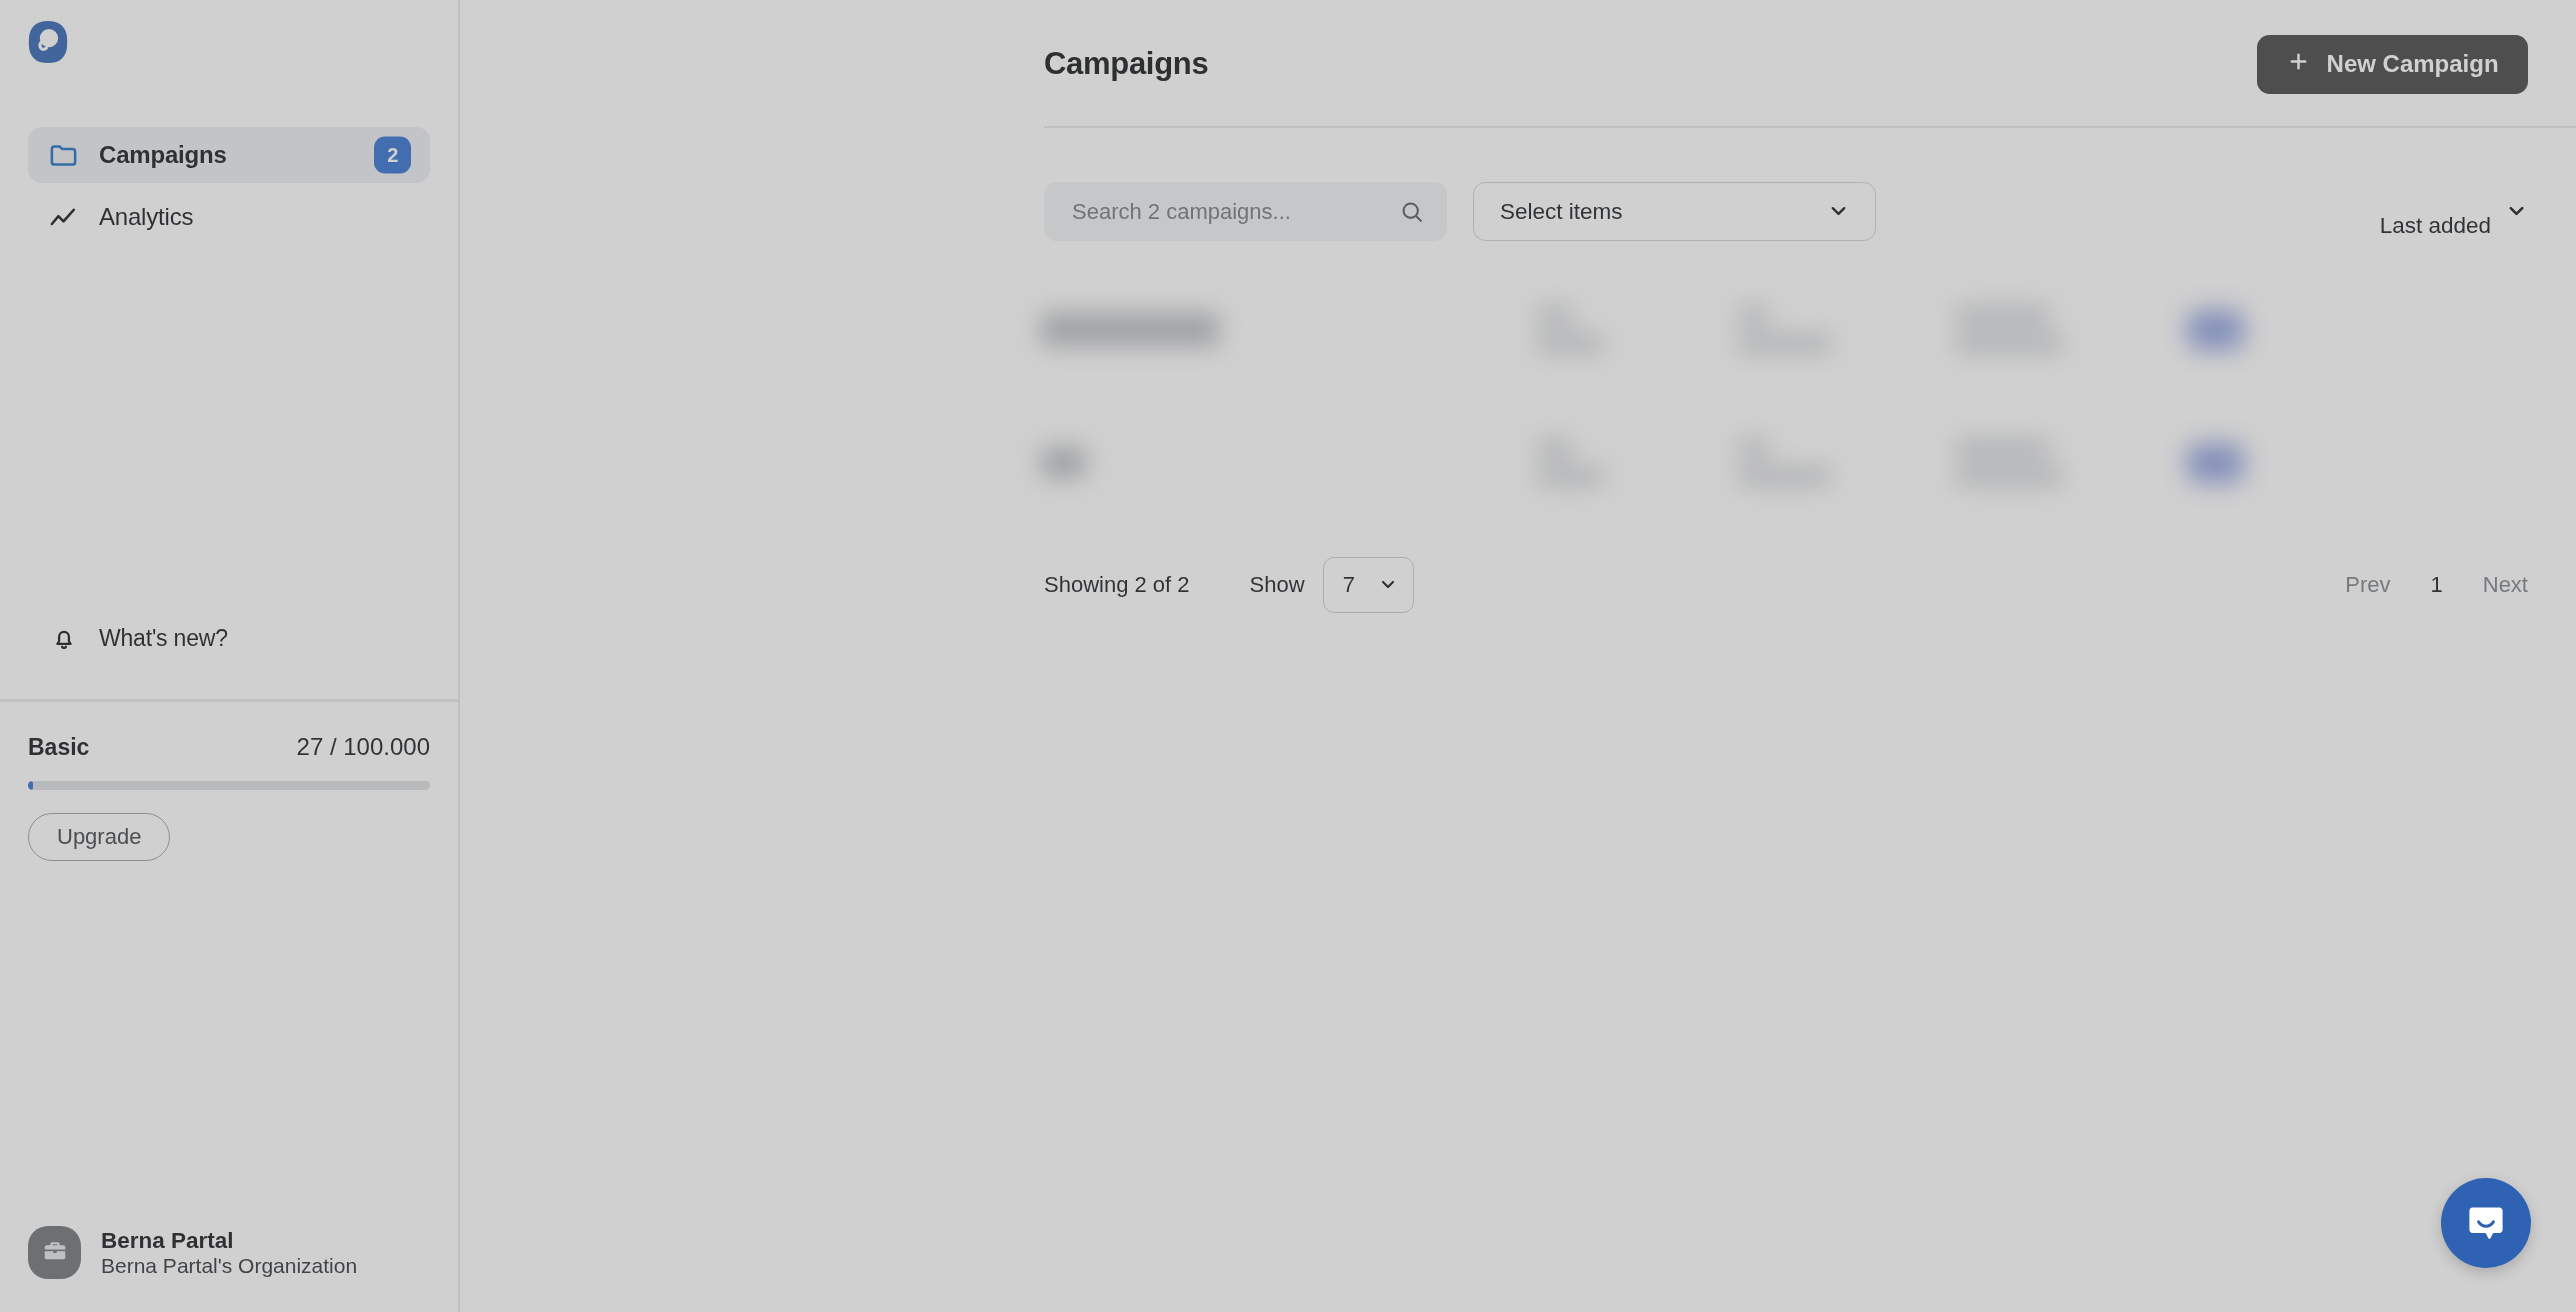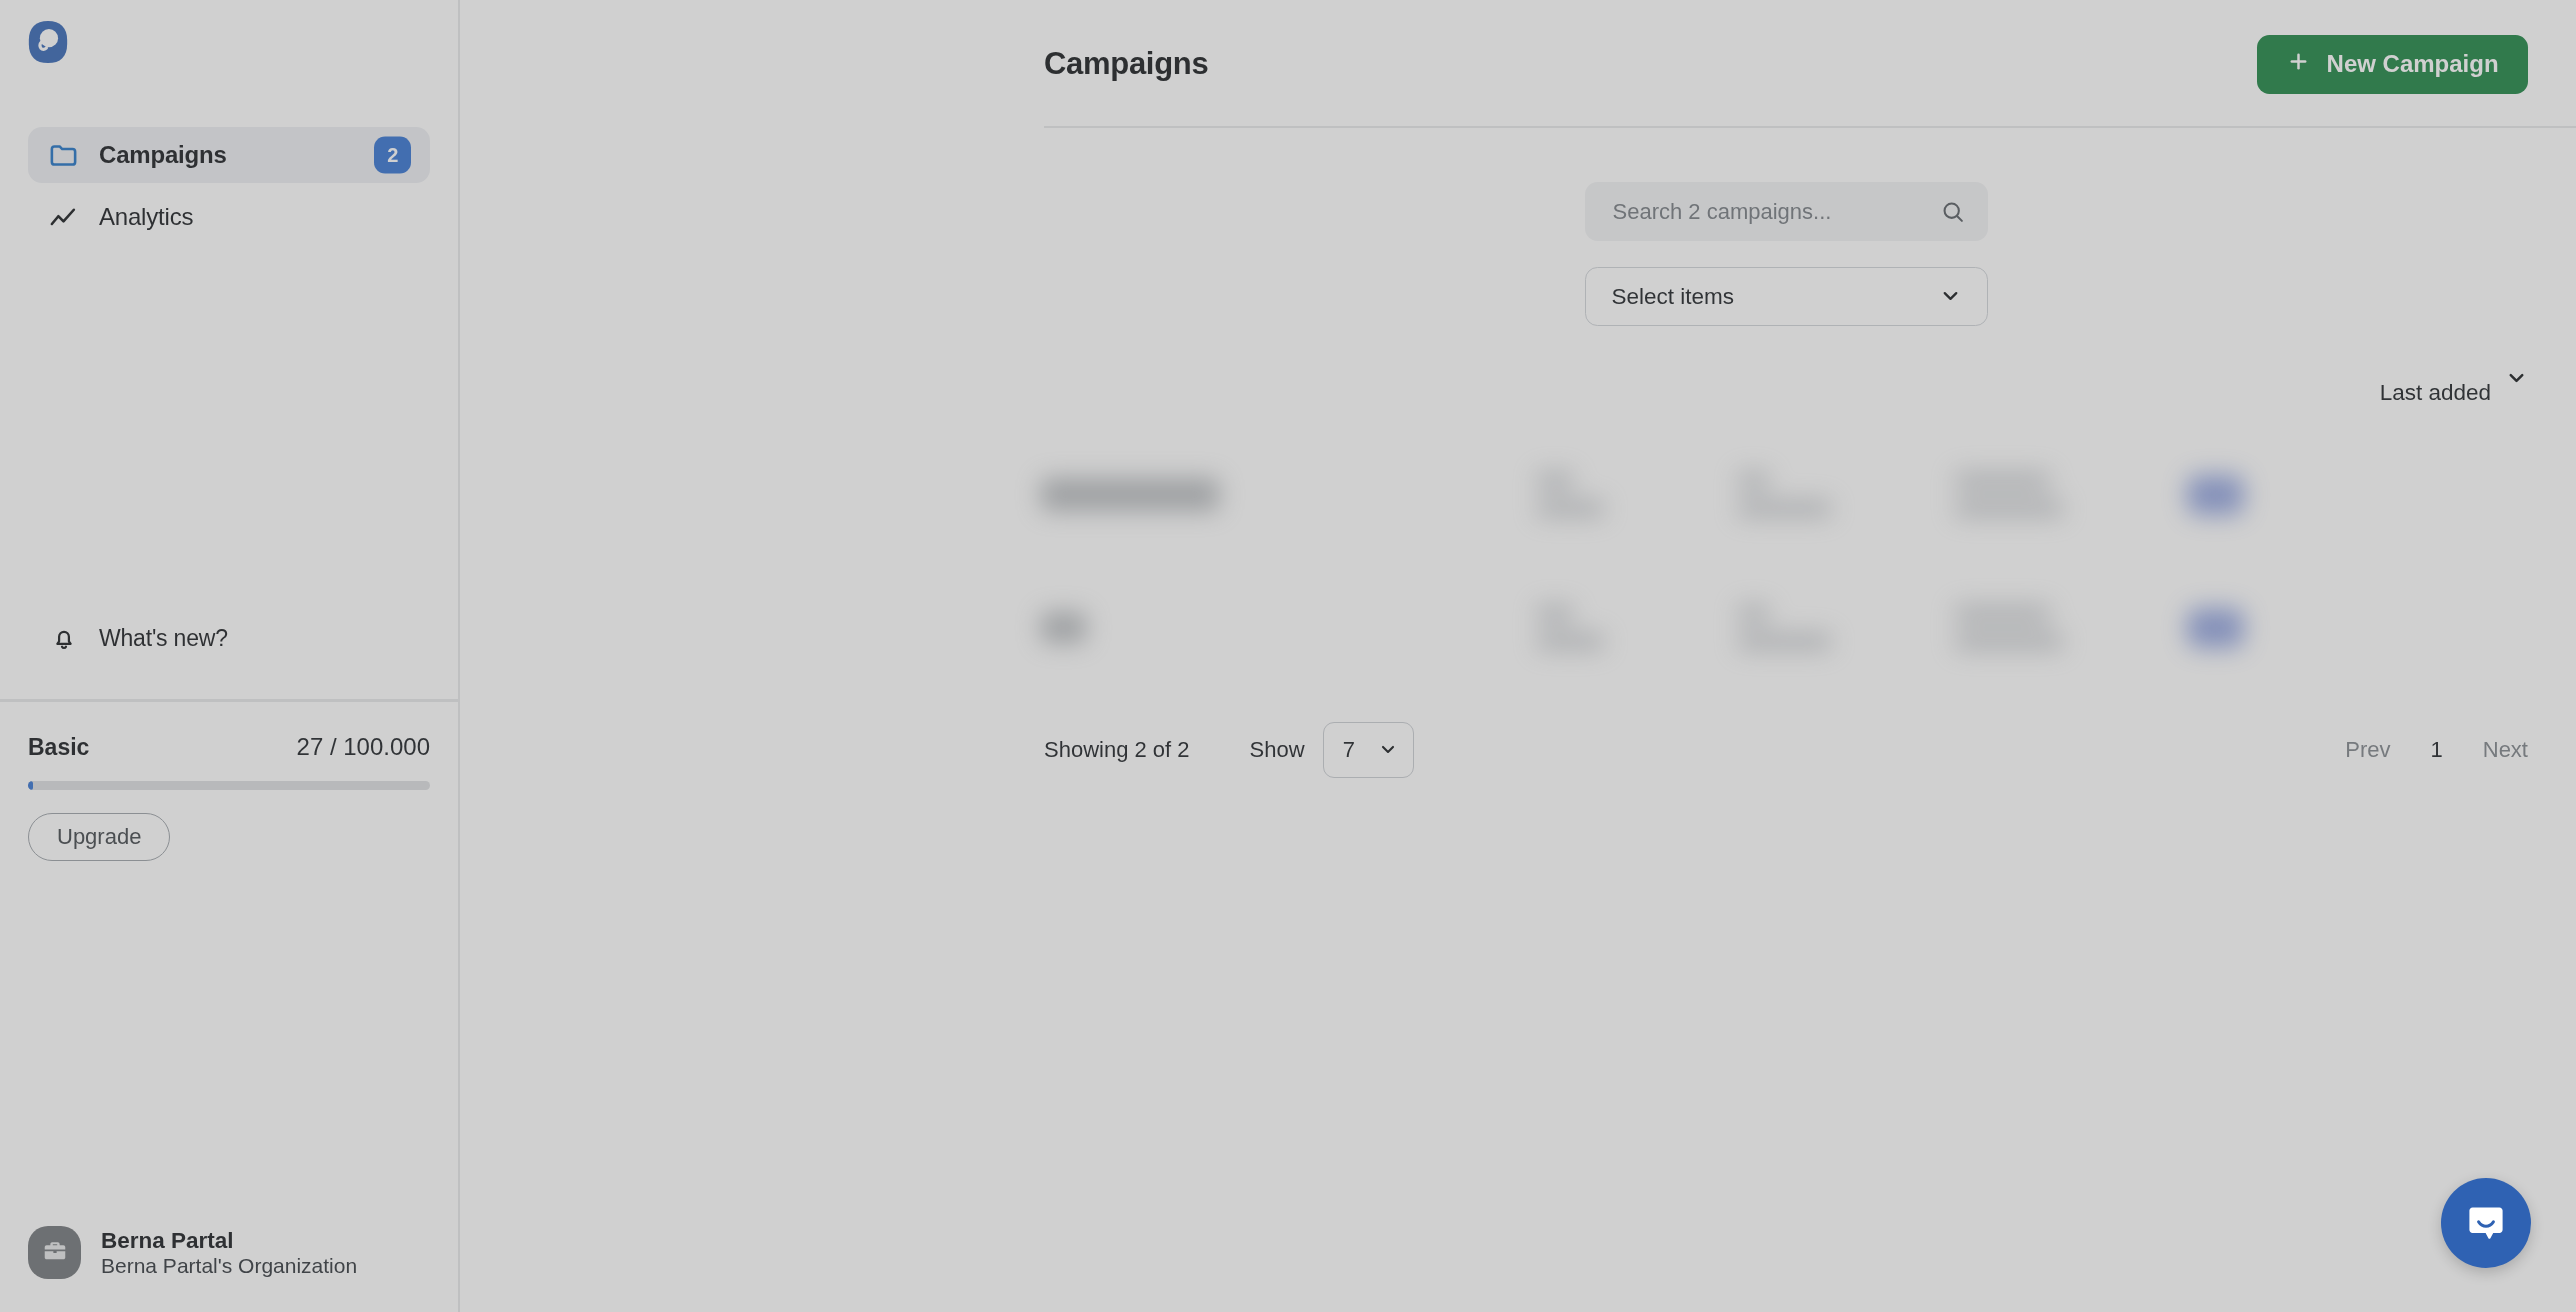--- a/index.html
+++ b/index.html
@@ -235,36 +235,35 @@
     padding-left: 584px;
   }
 
   .new-campaign-btn {
     display: inline-flex;
     align-items: center;
     gap: 17px;
     height: 59px;
     padding: 0 29.4px;
     border-radius: 12.4px;
-    background: #15803d;
+    background: #404040;
     color: #ffffff;
     font-size: 24px;
     font-weight: 700;
     border: none;
     cursor: pointer;
     font-family: inherit;
     box-shadow: 0 0 0 6.2px #ffffff;
   }
 
   .toolbar {
     padding: 54px 48px 0 584px;
     display: flex;
     align-items: center;
     gap: 26px;
-    flex-direction: column;
   }
 
   .search-box {
     position: relative;
     width: 403px;
     height: 59px;
     border-radius: 12.4px;
     background: #f1f2f4;
     display: flex;
     align-items: center;

